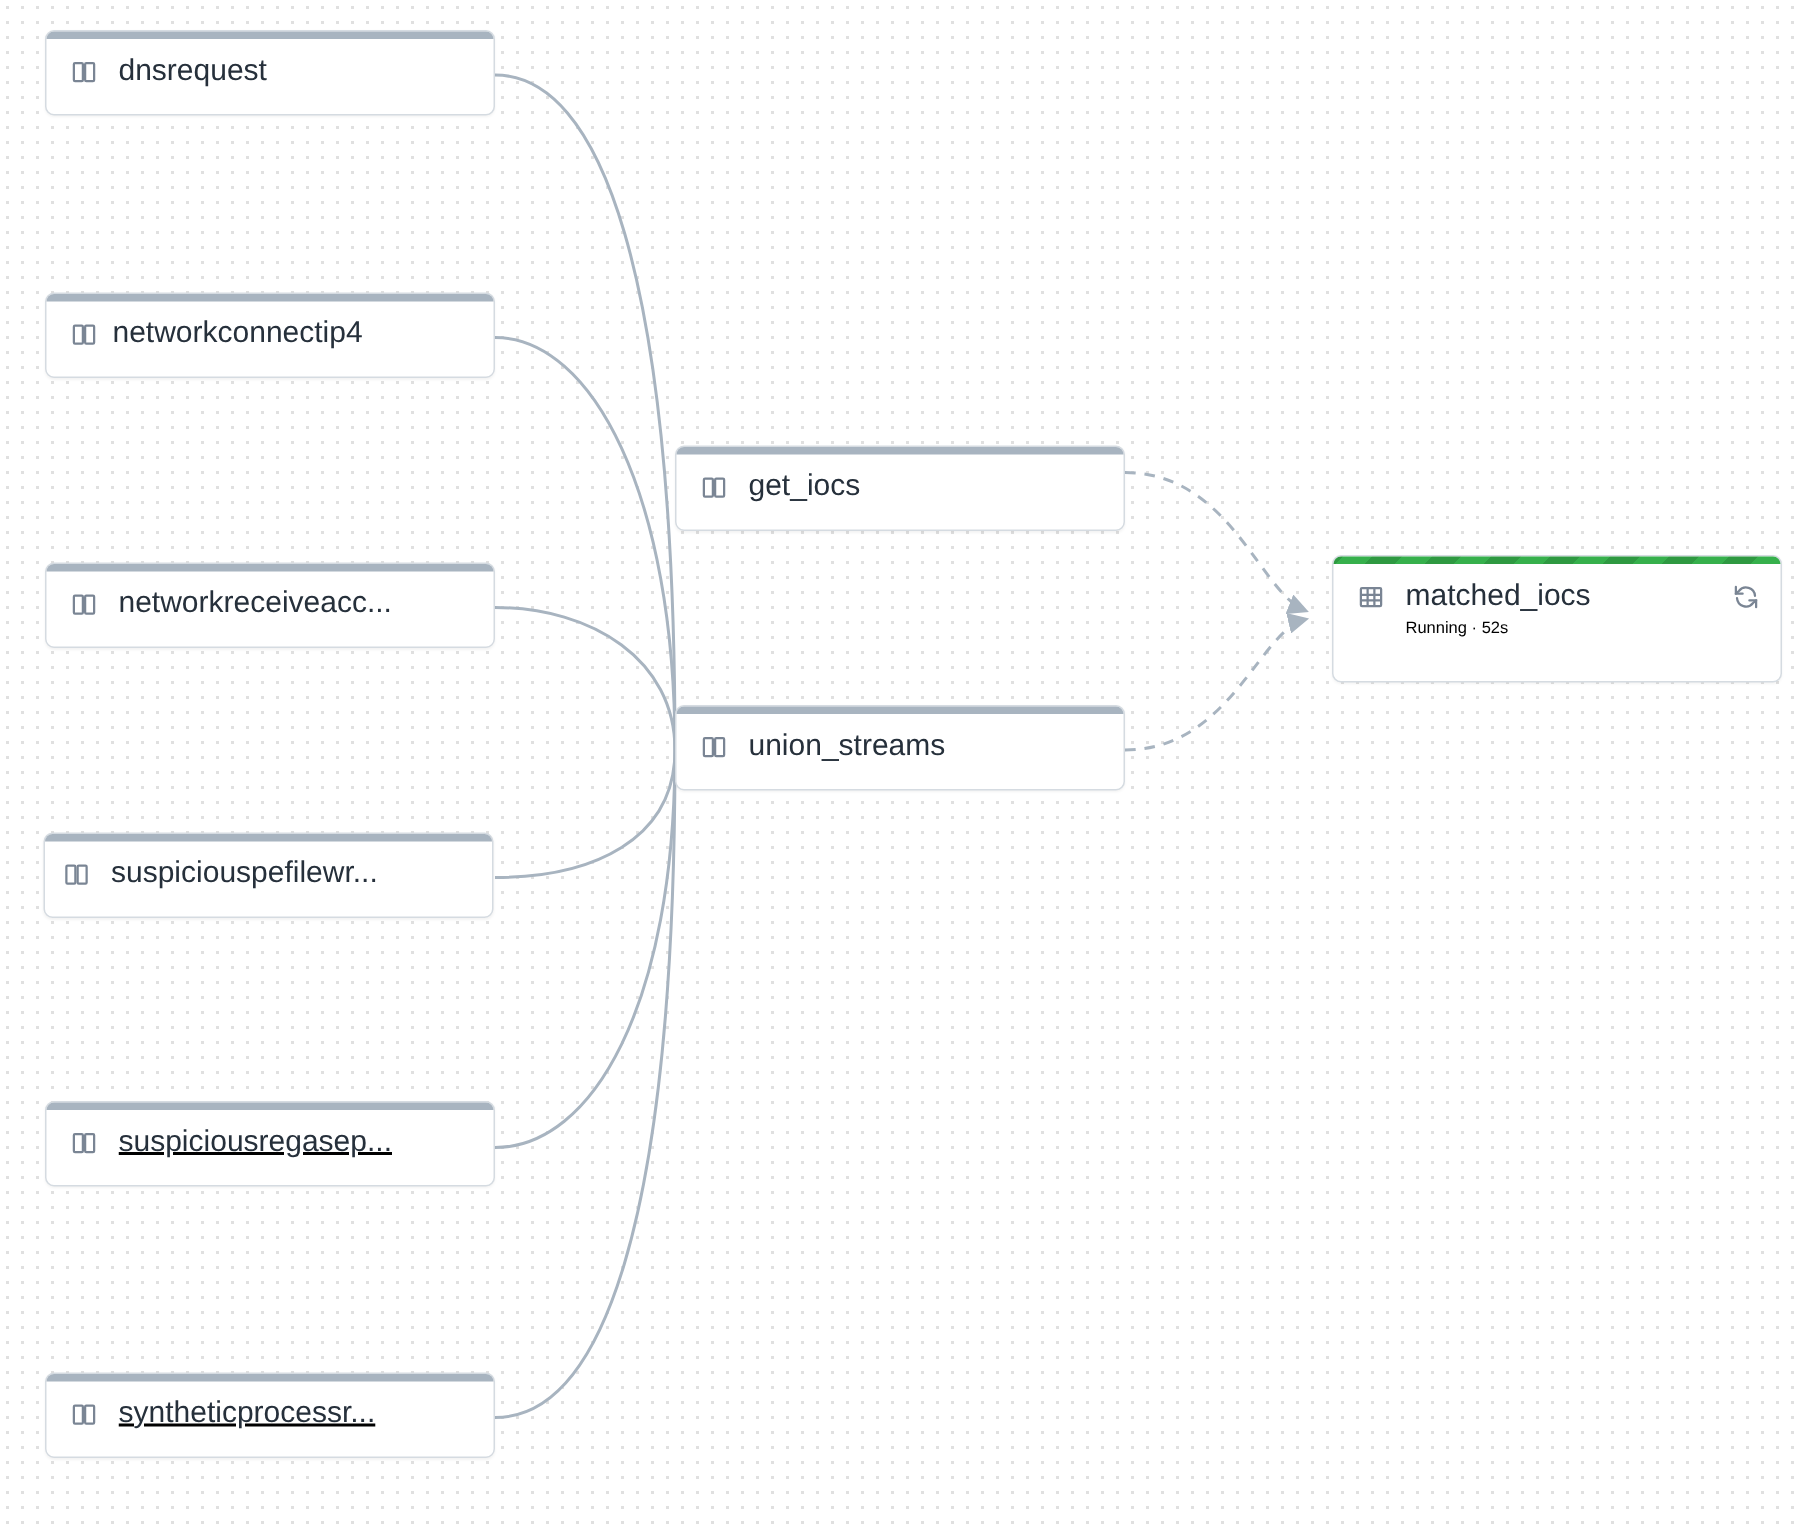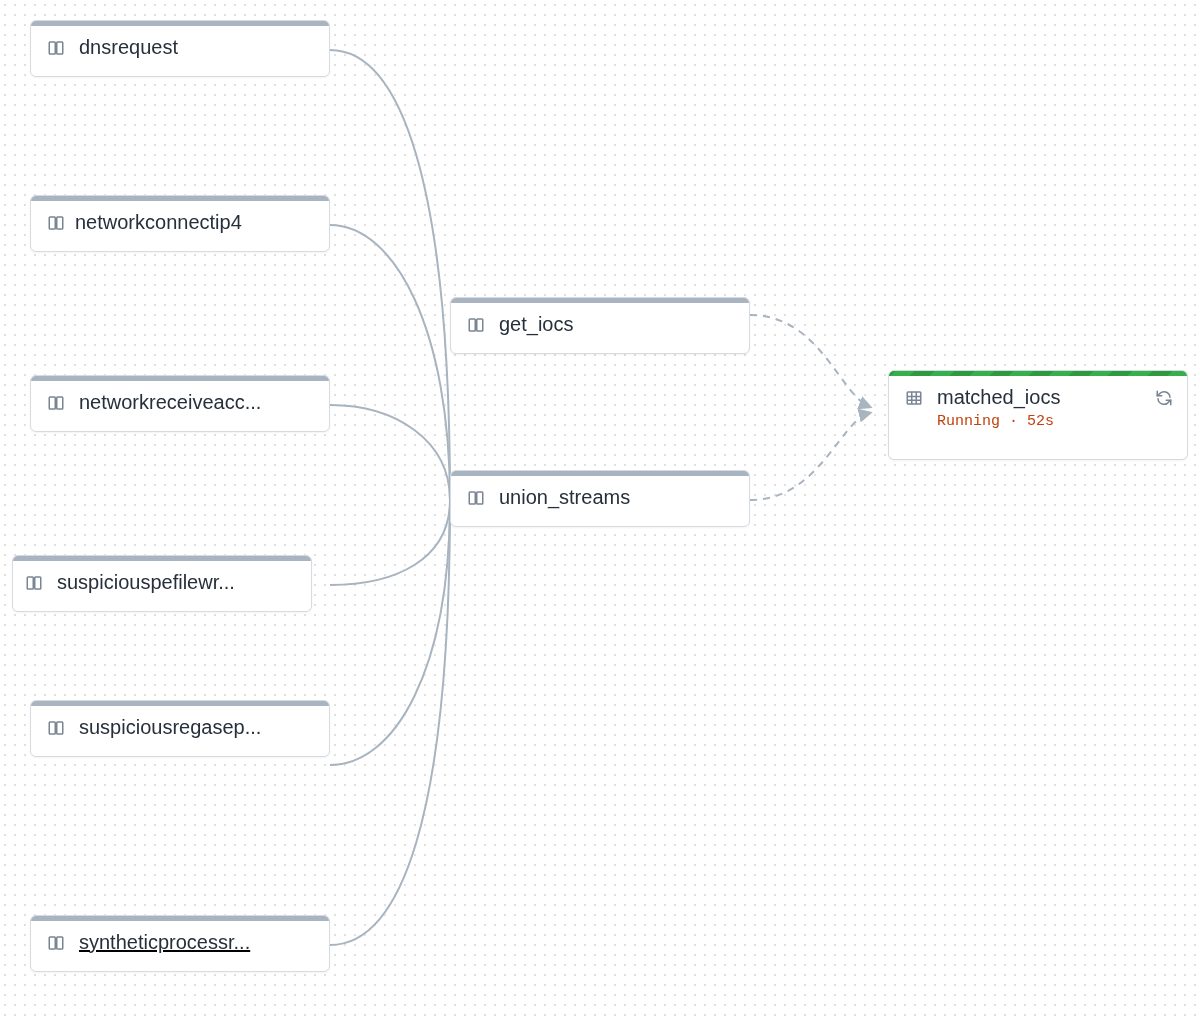--- a/index.html
+++ b/index.html
@@ -67,24 +67,23 @@
   }
   .node .label {
     font-size: 20px;
     font-weight: 500;
     color: #26303b;
     white-space: nowrap;
     overflow: hidden;
     text-overflow: ellipsis;
   }
   .node .status {
-    font-size: 15px;
-    color: #c2410c;
+    font-size: 11px;
+    color: #000000;
     margin-top: 4px;
-    font-family: Liberation Mono, monospace;
   }
   .node .refresh {
     position: absolute;
     right: 14px;
     top: 18px;
     width: 18px;
     height: 18px;
     color: #7a8594;
   }
   .icon svg, .refresh svg { display: block; }
@@ -145,34 +144,34 @@
       <svg viewBox="0 0 24 24" width="18" height="18" fill="none" stroke="currentColor" stroke-width="2">
           <rect x="3" y="4" width="8" height="16" rx="1"></rect>
           <rect x="13" y="4" width="8" height="16" rx="1"></rect>
         </svg>
     </span>
     <div class="content">
         <div class="label">networkreceiveacc...</div>
       </div>
   </div>
 
-  <div class="node" style="left:12px; top:555px;padding-left:12px;">
+  <div class="node" style="left:29px; top:555px;padding-left:12px;">
     <div class="topbar"></div>
     <span class="icon">
       <svg viewBox="0 0 24 24" width="18" height="18" fill="none" stroke="currentColor" stroke-width="2">
           <rect x="3" y="4" width="8" height="16" rx="1"></rect>
           <rect x="13" y="4" width="8" height="16" rx="1"></rect>
         </svg>
     </span>
     <div class="content">
         <div class="label">suspiciouspefilewr...</div>
       </div>
   </div>
 
-  <div class="node" style="left:30px; top:700px;">
+  <div class="node" style="left:30px; top:734px;text-decoration:underline;">
     <div class="topbar"></div>
     <span class="icon">
       <svg viewBox="0 0 24 24" width="18" height="18" fill="none" stroke="currentColor" stroke-width="2">
           <rect x="3" y="4" width="8" height="16" rx="1"></rect>
           <rect x="13" y="4" width="8" height="16" rx="1"></rect>
         </svg>
     </span>
     <div class="content">
         <div class="label">suspiciousregasep...</div>
       </div>

